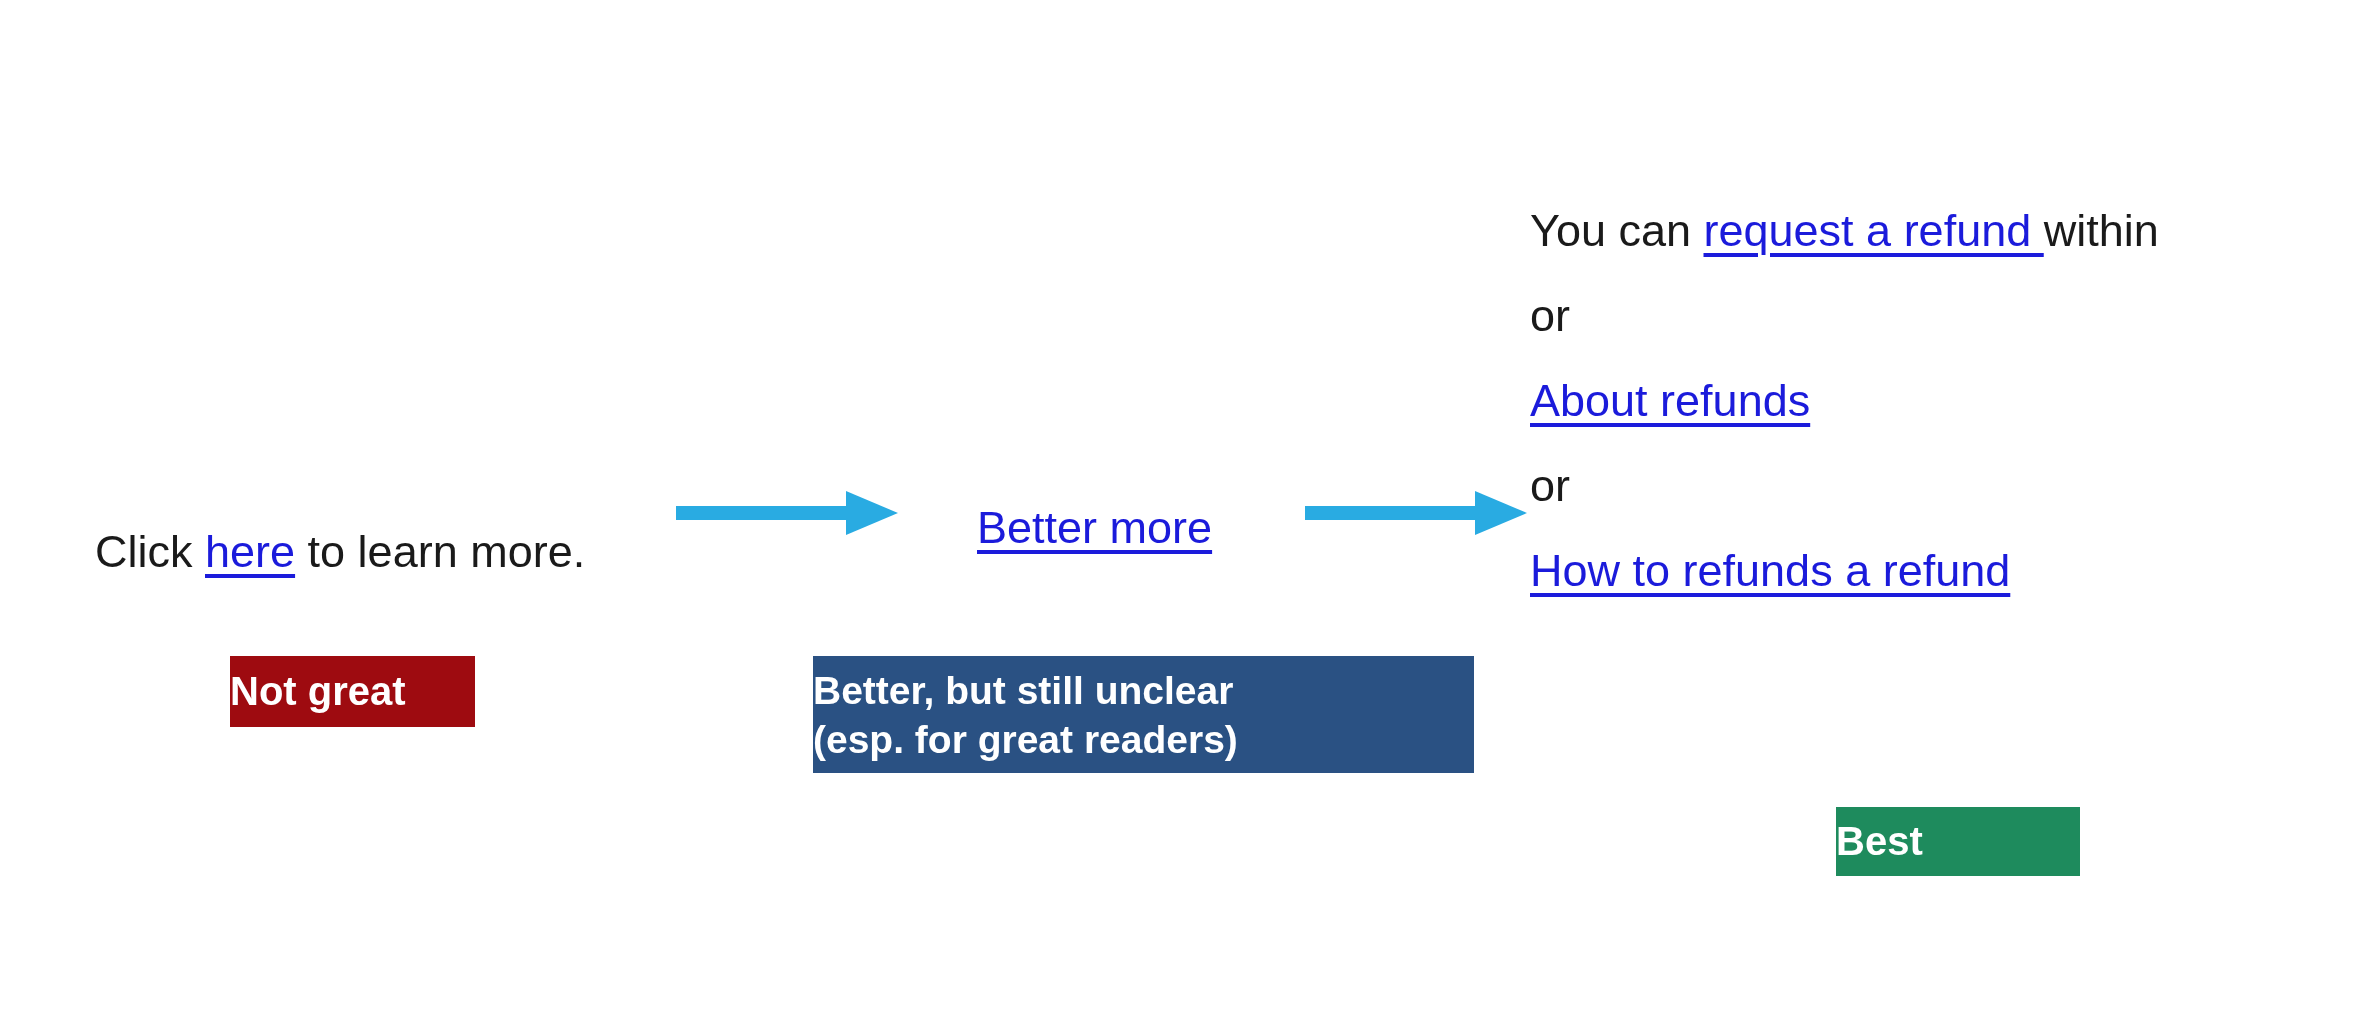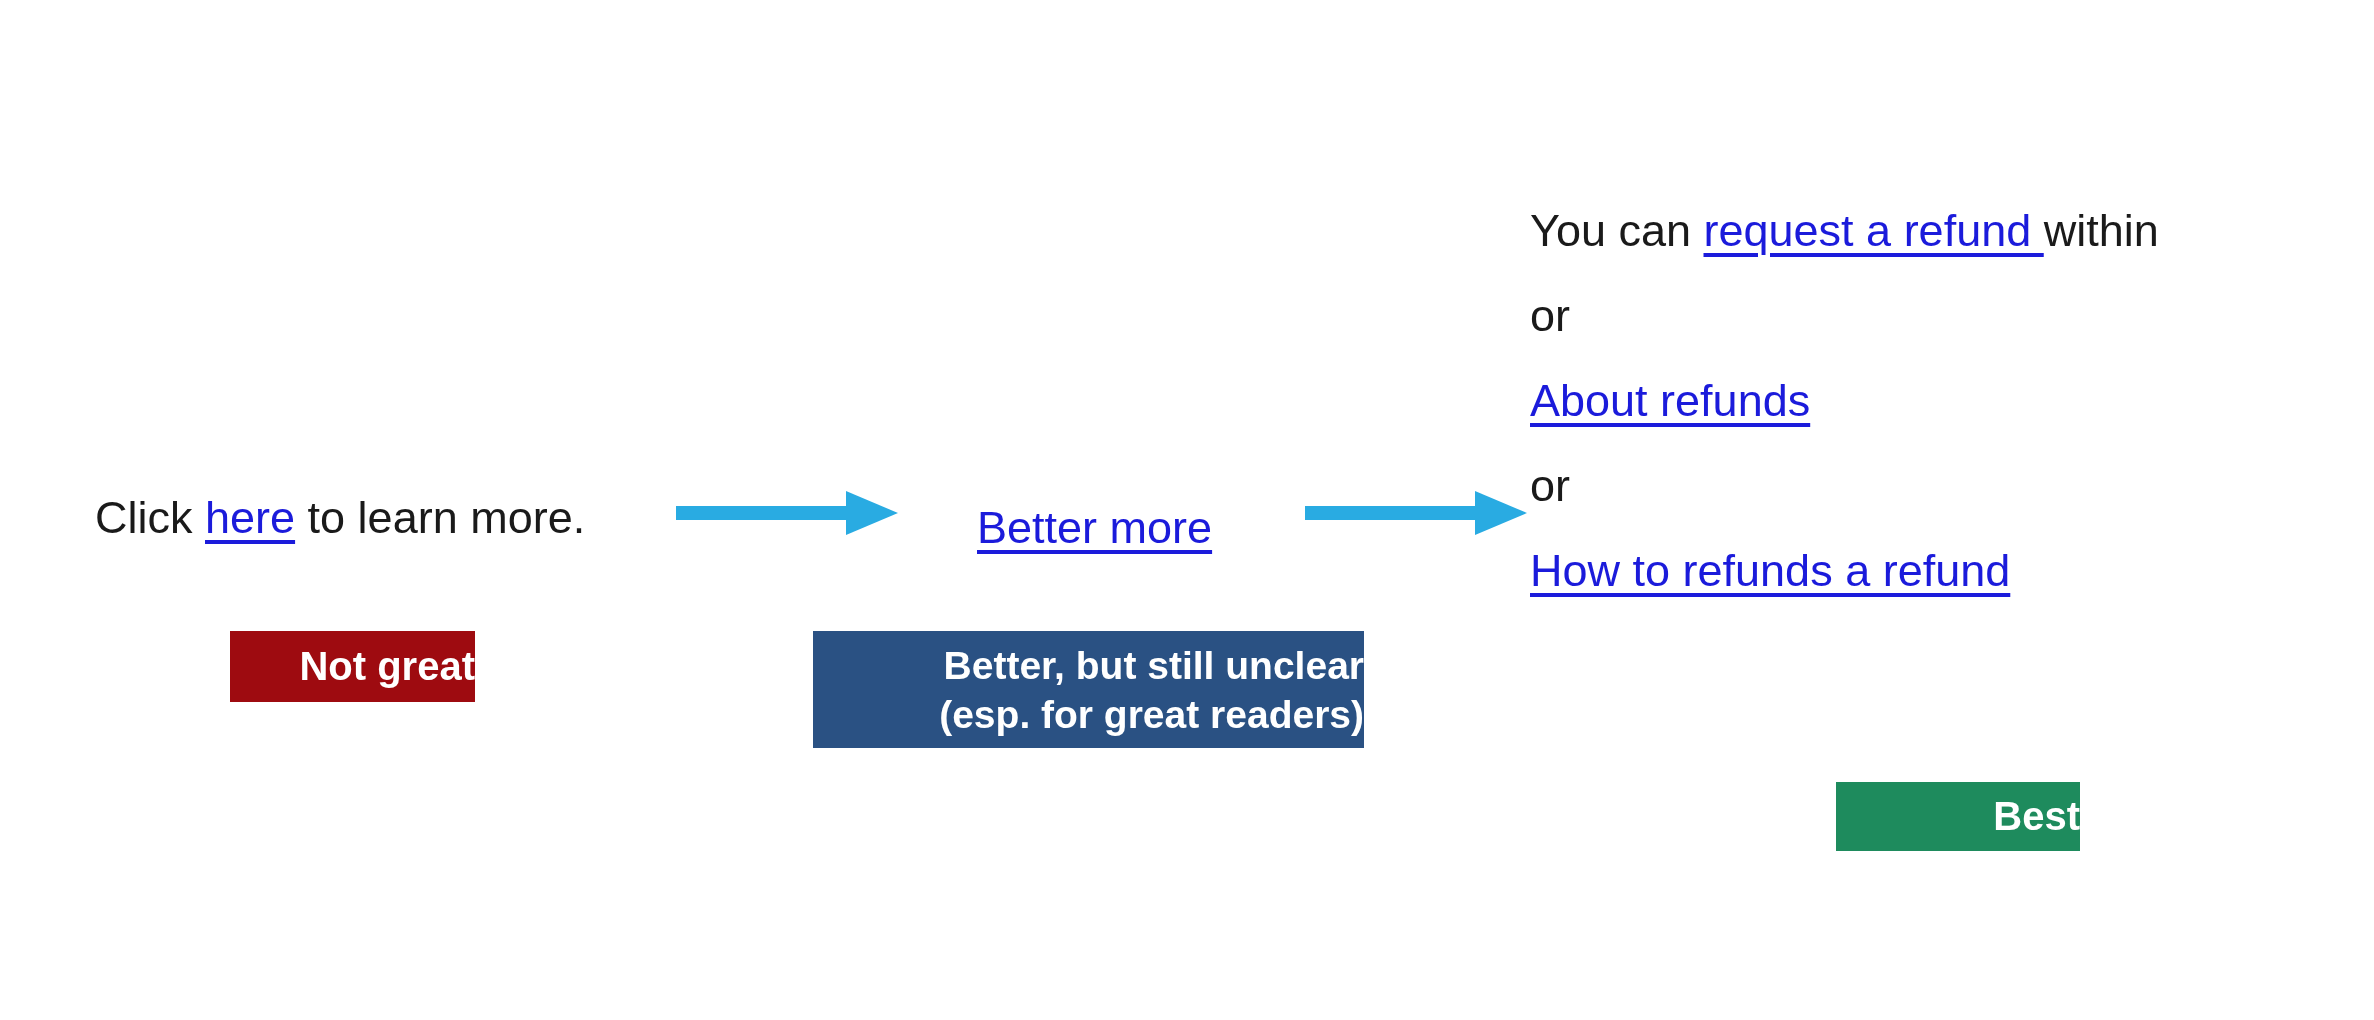--- a/index.html
+++ b/index.html
@@ -21,21 +21,21 @@
     white-space: nowrap;
     color: #1a1a1a;
   }
   a.link {
     color: #1b1bdb;
     text-decoration: underline;
     text-decoration-thickness: 3.5px;
     text-underline-offset: 7px;
     cursor: pointer;
   }
-  .bad-sentence  { left: 95px;  top: 490px; text-align: right; }
+  .bad-sentence  { left: 95px;  top: 524px; text-align: right; }
   .mid-sentence  { left: 977px; top: 500px; }
 
   .right-col {
     position: absolute;
     left: 1530px;
     top: 188px;
     width: 790px;
     text-align: left;
     font-size: 45px;
     line-height: 85px;
@@ -58,35 +58,36 @@
     border-left: 52px solid #29abe2;
   }
   .arrow-1 { left: 676px;  top: 491px; }
   .arrow-2 { left: 1305px; top: 491px; }
 
   
   .badge {
     position: absolute;
     display: flex;
     flex-direction: column;
-    align-items: flex-end;
+    align-items: flex-start;
     justify-content: center;
     color: #ffffff;
     font-weight: bold;
     text-align: center;
+    margin-top: 25px;
   }
   .badge-red {
     left: 230px; top: 631px;
     width: 245px; height: 71px;
     background: #9e0b10;
     font-size: 40px;
   }
   .badge-navy {
     left: 813px; top: 631px;
-    width: 551px; height: 117px;
+    width: 661px; height: 117px;
     background: #2a5183;
     font-size: 39px;
     line-height: 49px;
   }
   .badge-green {
     left: 1836px; top: 782px;
     width: 244px; height: 69px;
     background: #1e8b5d;
     font-size: 40px;
   }

